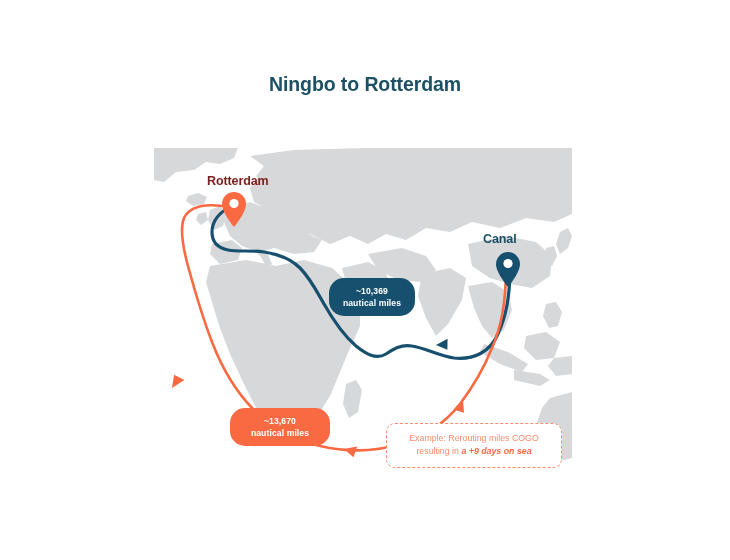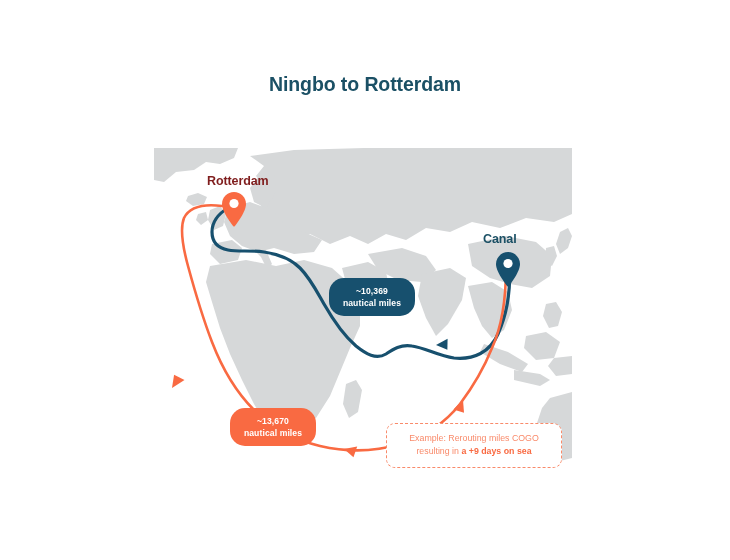--- a/index.html
+++ b/index.html
@@ -84,21 +84,21 @@
   }
   #callout-suez {
     left: 329px;
     top: 278px;
     width: 86px;
     background: #17506e;
   }
   #callout-cape {
     left: 230px;
     top: 408px;
-    width: 86px;
+    width: 100px;
     background: #f96a42;
   }
   .callout-value { display: block; }
   .callout-unit  { display: block; }
 
   
   #annotation-box {
     position: absolute;
     left: 386px;
     top: 423px;
@@ -109,20 +109,21 @@
     background: #ffffff;
     padding: 8px 9px 9px 9px;
     text-align: center;
     color: #f98a6a;
     font-size: 8.8px;
     line-height: 1.5;
   }
   #annotation-box .emph {
     font-weight: bold;
     color: #f96a42;
+    font-style: italic;
   }
 </style>
 </head>
 <body>
 
 <div id="title-block">
   <span class="title-line">Ningbo to Rotterdam</span>
 </div>
 
 <div id="map-figure">

